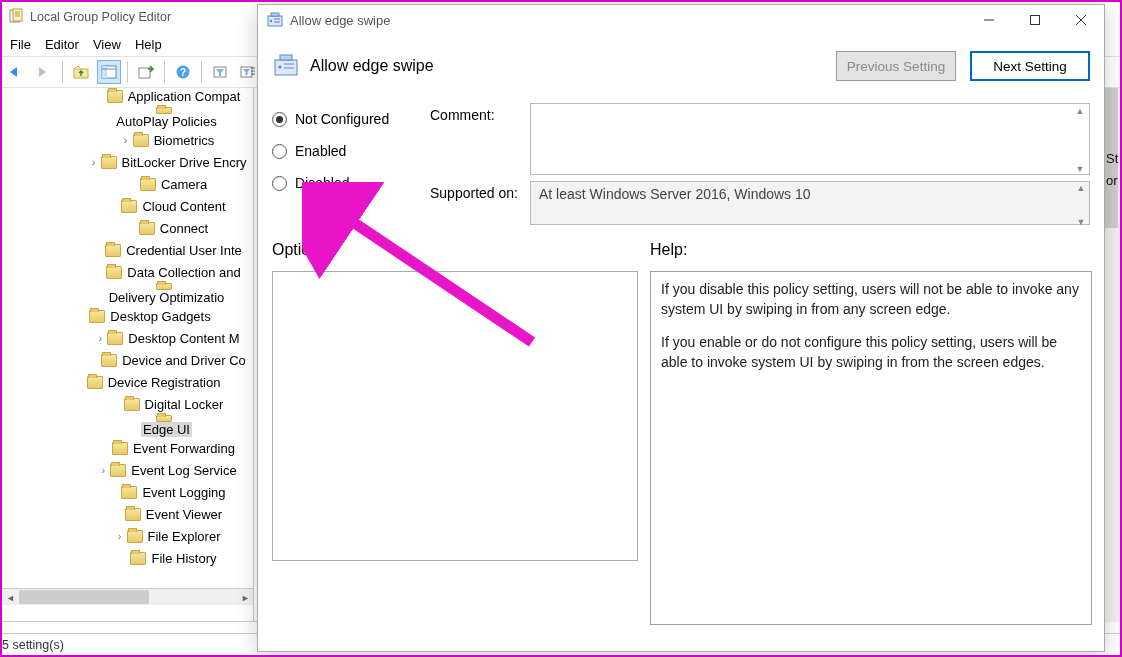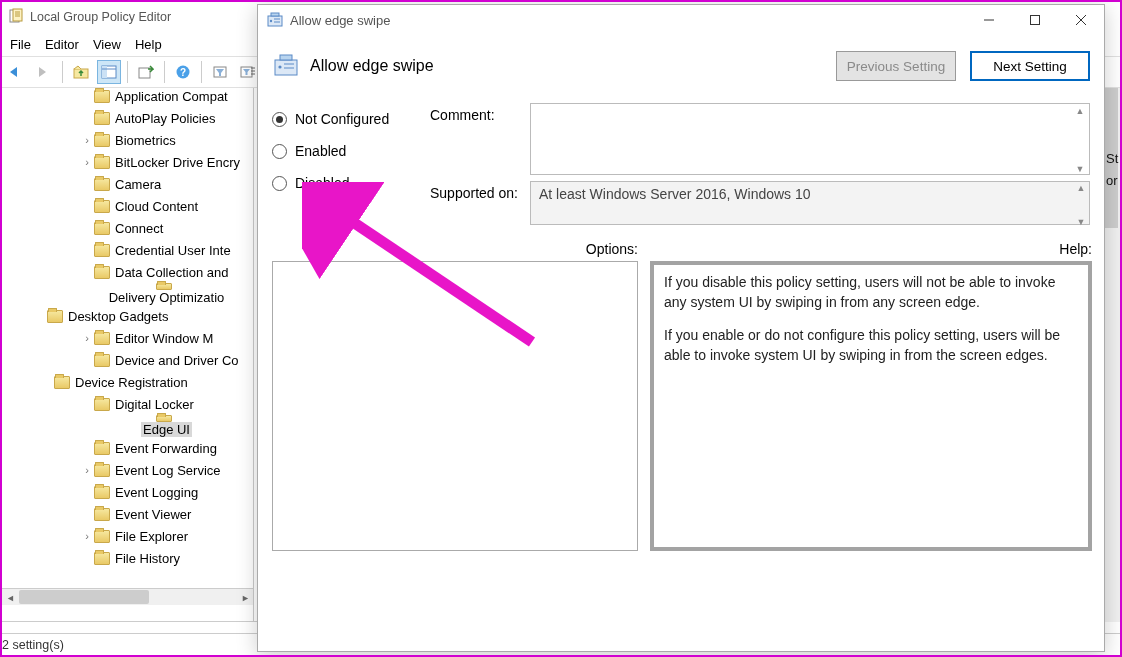--- a/index.html
+++ b/index.html
@@ -10,21 +10,21 @@
 .gp-title { height: 30px; display: flex; align-items: center; padding-left: 6px; gap: 6px; font-size: 12.5px; color: #555; }
 .gp-title .tx { }
 .gp-menubar { height: 24px; display: flex; align-items: center; gap: 14px; padding-left: 8px; font-size: 13px; color: #000; }
 .gp-toolbar { height: 32px; border-top: 1px solid #e0e0e0; border-bottom: 1px solid #e0e0e0; display: flex; align-items: center; gap: 4px; padding-left: 2px; background:#fff;}
 .tb-btn { width: 24px; height: 24px; display: flex; align-items: center; justify-content: center; border:1px solid transparent; }
 .tb-sep { width:1px; height:22px; background:#ccc; margin:0 2px;}
 .tb-selected { background:#cde6f7; border:1px solid #7ab5e0;}
 .gp-body { position: relative; height: 534px; border-bottom:1px solid #ccc;}
 .tree-pane { position: absolute; left: 0; top: 0; width: 252px; height: 100%; border-right: 1px solid #ccc; overflow: hidden; }
 .tree-inner { position:absolute; left:0; top:-3px; width:100%; }
-.tree-item { height: 22px; display: flex; align-items: center; white-space: nowrap; }
+.tree-item { height: 22px; display: flex; align-items: center; white-space: nowrap; justify-content: center; }
 .tree-item .expander { width:14px; text-align:center; color:#777; font-size:11px;}
 .tree-item .folder { width:16px; height:13px; background: linear-gradient(#f6e8a0,#e9c966); border:1px solid #c9a84a; border-radius:1px; margin-right:5px; position:relative;}
 .tree-item .folder:before{content:"";position:absolute;left:0;top:-3px;width:7px;height:3px;background:#e9c966;border:1px solid #c9a84a;border-bottom:none;border-radius:1px 1px 0 0;}
 .tree-item.selected .lbl { background:#d8d8d8; padding:0 2px;}
 .tree-item .lbl { font-size:13px; color:#000;}
 .hscroll { position:absolute; left:0; bottom:16px; width:252px; height:17px; background:#f0f0f0; border-top:1px solid #ccc;}
 .hscroll .track{ position:absolute; left:17px; right:17px; top:0; height:100%;}
 .hscroll .thumb{ position:absolute; left:0; top:1px; width:130px; height:14px; background:#cdcdcd; border-radius:2px;}
 .hscroll .arrow{ position:absolute; top:0; width:17px; height:17px; display:flex;align-items:center;justify-content:center;color:#666;font-size:9px;}
 .hscroll .arrow.l{left:0;} .hscroll .arrow.r{right:0;}
@@ -56,23 +56,23 @@
 .field-row { display:flex; align-items:flex-start; margin-bottom:6px; }
 .field-row .lab { width:100px; font-size:14px; padding-top:4px;}
 .field-row .val { flex:1;}
 .ta { width: 560px; height:72px; border:1px solid #bbb; padding:4px 8px; font-size:14px; resize:none; overflow:auto; background:#fff; color:#333; position:relative;}
 .sup { width:560px; height:44px; border:1px solid #bbb; background:#f3f3f3; color:#444; padding:4px 8px; font-size:14px;}
 .sub-scroll { position:absolute; right:2px; top:2px; width:14px; display:flex;flex-direction:column; gap:24px;}
 .sa{font-size:9px; color:#888;text-align:center;}
 
 .lower { display:flex; gap:12px; margin-top:10px; }
 .section-col { display:flex; flex-direction:column;}
-.section-col .hdr{ font-size:14px; margin-bottom:4px;text-align:right;}
+.section-col .hdr{ font-size:16px; margin-bottom:12px;}
 .opt-box{ width:366px; height:290px; border:1px solid #aaa; background:#fff;}
-.help-box{ width:442px; height:290px; border:4px solid #a3a3a3; background:#fff; padding:8px 10px; font-size:14px; color:#222; line-height:1.4;}
+.help-box{ width:442px; height:354px; border:1px solid #a3a3a3; background:#fff; padding:8px 10px; font-size:14px; color:#222; line-height:1.4;}
 .help-box p{ margin-bottom:14px;}
 .arrow-annot { position:absolute; pointer-events:none;}
 
 .right-snip { position:absolute; right:0; top:96px; width:14px; font-size:13px; color:#111; line-height:22px;}
 .right-snip div{height:22px; overflow:hidden;}
 </style>
 </head>
 <body>
 
 <div class="gp-window">
@@ -150,21 +150,21 @@
       </div>
   </div>
   <div class="gp-body">
     <div class="tree-pane">
       <div class="tree-inner" id="tree-inner">
           <div class="tree-item" style="padding-left: 78px;">
             <span class="expander"></span>
             <span class="folder"></span>
             <span class="lbl">Application Compat</span>
           </div>
-          <div class="tree-item" style="padding-left: 78px;">
+          <div class="tree-item" style="padding-left: 78px; flex-direction: column;">
             <span class="expander"></span>
             <span class="folder"></span>
             <span class="lbl">AutoPlay Policies</span>
           </div>
           <div class="tree-item" style="padding-left: 78px;">
             <span class="expander">›</span>
             <span class="folder"></span>
             <span class="lbl">Biometrics</span>
           </div>
           <div class="tree-item" style="padding-left: 78px;">
@@ -203,21 +203,21 @@
             <span class="lbl">Delivery Optimizatio</span>
           </div>
           <div class="tree-item" style="padding-left: 31px;">
             <span class="expander"></span>
             <span class="folder"></span>
             <span class="lbl">Desktop Gadgets</span>
           </div>
           <div class="tree-item" style="padding-left: 78px;">
             <span class="expander">›</span>
             <span class="folder"></span>
-            <span class="lbl">Editor Window M</span>
+            <span class="lbl">Desktop Content M</span>
           </div>
           <div class="tree-item" style="padding-left: 78px;">
             <span class="expander"></span>
             <span class="folder"></span>
             <span class="lbl">Device and Driver Co</span>
           </div>
           <div class="tree-item" style="padding-left: 38px;">
             <span class="expander"></span>
             <span class="folder"></span>
             <span class="lbl">Device Registration</span>
@@ -266,21 +266,21 @@
       <div class="hscroll">
         <div class="arrow l">◄</div>
         <div class="track">
             <div class="thumb"></div>
           </div>
         <div class="arrow r">►</div>
       </div>
     </div>
   </div>
   <div class="status-bar">
-    <span>2 setting(s)</span>
+    <span>5 setting(s)</span>
   </div>
 </div>
 
 <div class="right-scroll">
     <div class="thumb"></div>
   </div>
 
 <div class="right-snip">
   <div style="margin-top:50px">St</div>
   <div>or</div>

